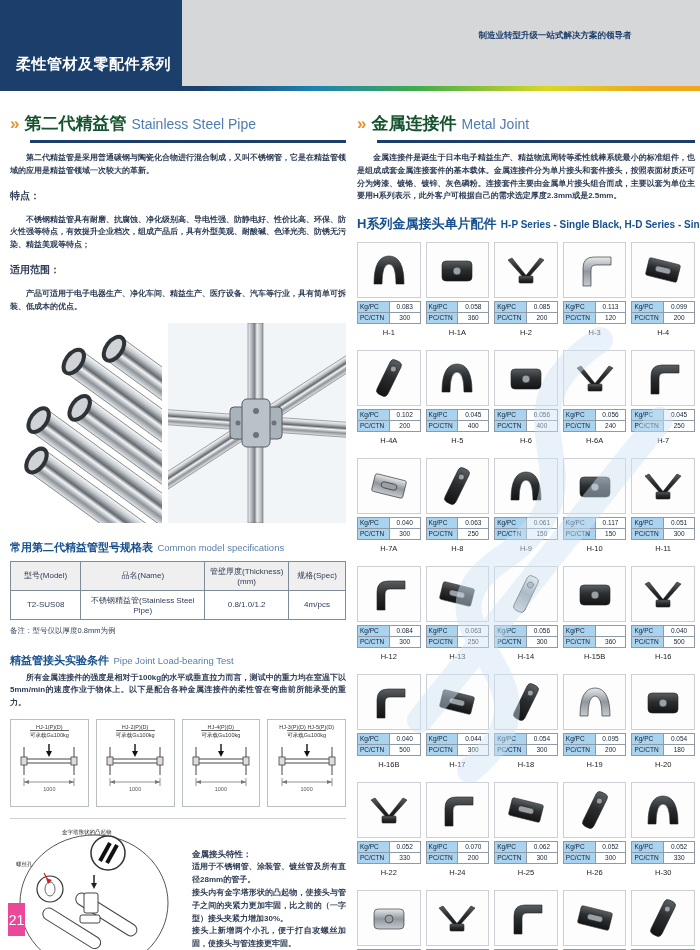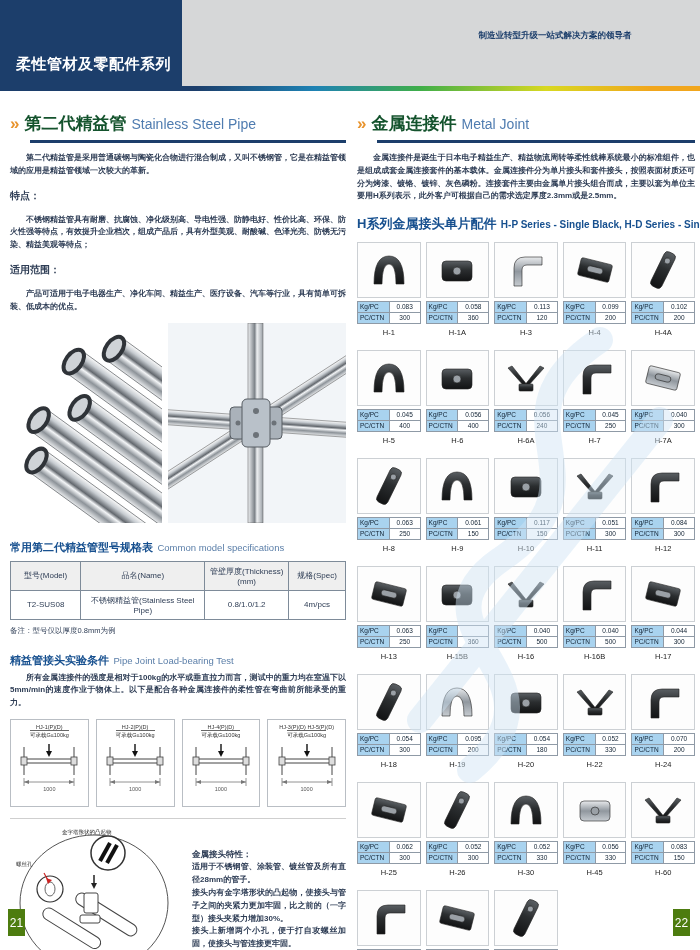--- a/index.html
+++ b/index.html
@@ -74,22 +74,22 @@
   .mt-row{display:flex;height:10px;}
   .mt-row + .mt-row{border-top:1px solid #8f9aa6;}
   .mt-label{width:50%;background:#a9d3ef;font-size:6.5px;line-height:10px;padding-left:2px;box-sizing:border-box;color:#123;}
   .mt-val{flex:1;text-align:center;font-size:6.5px;line-height:10px;background:#fff;border-left:1px solid #8f9aa6;color:#123;}
   .p-name{text-align:center;font-size:7.5px;margin-top:4px;color:#222;}
 
   
   .wm{position:absolute;left:360px;top:300px;width:330px;height:560px;z-index:2;pointer-events:none;opacity:.45;}
 
   
-  .page-num{position:absolute;bottom:14px;width:17px;height:27px;background:#4d7c0f;color:#fff;
-            font-size:12px;display:flex;align-items:center;justify-content:center;}
+  .page-num{position:absolute;bottom:14px;width:17px;height:33px;background:#ec4899;color:#fff;
+            font-size:14px;display:flex;align-items:center;justify-content:center;}
   .pn-left{left:8px;}
   .pn-right{right:10px;margin-left:44px;}
 </style>
 </head>
 <body>
 
 <div class="page">
 
   <svg width="0" height="0" style="position:absolute" aria-hidden="true">
     <defs>
@@ -406,20 +406,42 @@
             <div class="mt-row">
               <span class="mt-label">PC/CTN</span>
               <span class="mt-val">360</span>
             </div>
           </div>
           <div class="p-name">H-1A</div>
         </div>
         <div class="product">
           <div class="p-photo">
             <svg width="44" height="44" viewBox="0 0 44 44">
+              <g fill="url(#gDark)" stroke="#222" stroke-width="0.6">
+                <path d="M4 12 L20 30 L24 30 L8 10 Z"></path>
+                <path d="M40 12 L24 30 L20 30 L36 10 Z"></path>
+                <rect x="15" y="28" width="14" height="7" rx="1"></rect>
+              </g>
+            </svg>
+          </div>
+          <div class="mt">
+            <div class="mt-row">
+              <span class="mt-label">Kg/PC</span>
+              <span class="mt-val">0.085</span>
+            </div>
+            <div class="mt-row">
+              <span class="mt-label">PC/CTN</span>
+              <span class="mt-val">200</span>
+            </div>
+          </div>
+          <div class="p-name">H-2</div>
+        </div>
+        <div class="product">
+          <div class="p-photo">
+            <svg width="44" height="44" viewBox="0 0 44 44">
               <g fill="url(#gChrome)" stroke="#222" stroke-width="0.6">
                 <path d="M10 38 L10 20 Q10 9 21 9 L38 9 L38 17 L23 17 Q18 17 18 22 L18 38 Z"></path>
               </g>
             </svg>
           </div>
           <div class="mt">
             <div class="mt-row">
               <span class="mt-label">Kg/PC</span>
               <span class="mt-val">0.113</span>
             </div>
@@ -703,20 +725,43 @@
             <div class="mt-row">
               <span class="mt-label">Kg/PC</span>
               <span class="mt-val">0.063</span>
             </div>
             <div class="mt-row">
               <span class="mt-label">PC/CTN</span>
               <span class="mt-val">250</span>
             </div>
           </div>
           <div class="p-name">H-13</div>
+        </div>
+        <div class="product">
+          <div class="p-photo">
+            <svg width="44" height="44" viewBox="0 0 44 44">
+              <g fill="url(#gChrome)" stroke="#222" stroke-width="0.6">
+                <g transform="rotate(26 22 22)">
+                  <rect x="16" y="3" width="12" height="38" rx="4"></rect>
+                  <circle cx="22" cy="12" r="3" fill="#9aa0a6"></circle>
+                </g>
+              </g>
+            </svg>
+          </div>
+          <div class="mt">
+            <div class="mt-row">
+              <span class="mt-label">Kg/PC</span>
+              <span class="mt-val">0.056</span>
+            </div>
+            <div class="mt-row">
+              <span class="mt-label">PC/CTN</span>
+              <span class="mt-val">300</span>
+            </div>
+          </div>
+          <div class="p-name">H-14</div>
         </div>
         <div class="product">
           <div class="p-photo">
             <svg width="44" height="44" viewBox="0 0 44 44">
               <g fill="url(#gDark)" stroke="#222" stroke-width="0.6">
                 <rect x="7" y="13" width="30" height="20" rx="4"></rect>
                 <circle cx="22" cy="23" r="4" fill="#9aa0a6"></circle>
               </g>
             </svg>
           </div>

